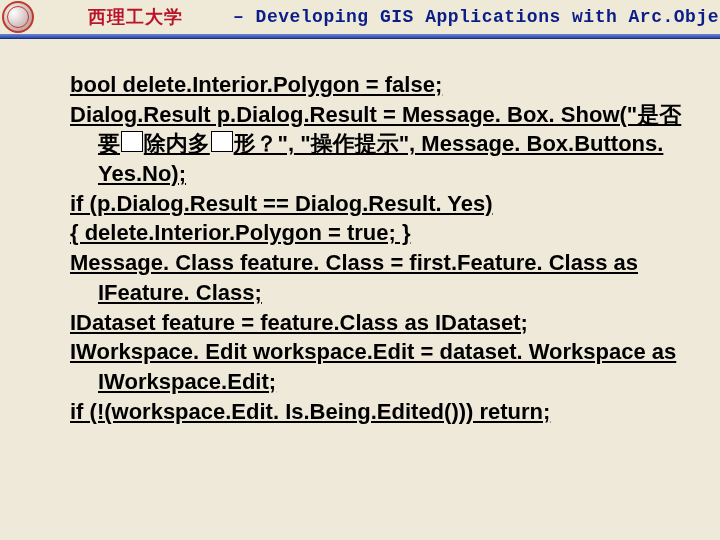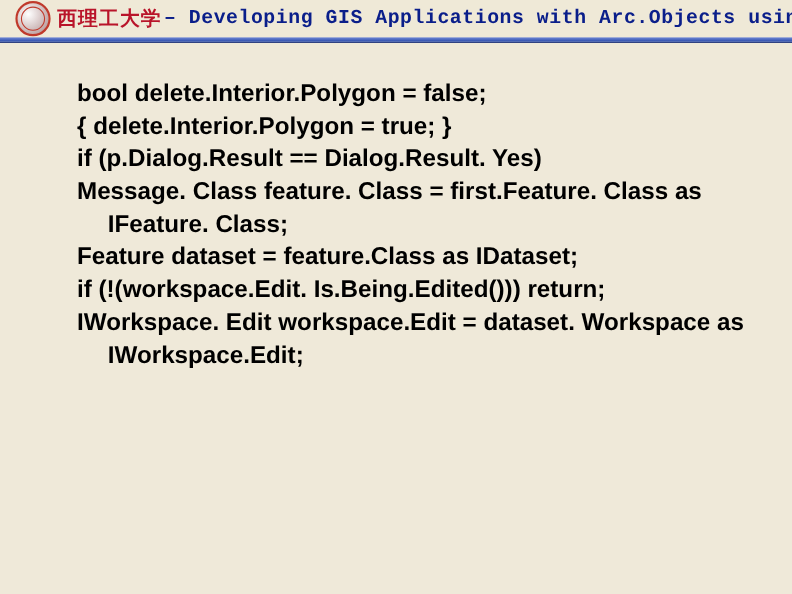--- a/index.html
+++ b/index.html
@@ -19,25 +19,26 @@
   }
   .header {
     position: absolute;
     top: 0;
     left: 0;
     right: 0;
     height: 34px;
     background: #efe9d7;
     display: flex;
     align-items: center;
-    padding: 0 14px;
+    padding: 0 2px;
     font-weight: bold;
     font-size: 18px;
     white-space: nowrap;
     overflow: hidden;
+    gap: 48px;
   }
   .header .logo {
     width: 28px;
     height: 28px;
     border-radius: 50%;
     background: radial-gradient(circle at 35% 35%, #fff, #a88);
     border: 2px solid #c0392b;
     margin-right: 6px;
     flex-shrink: 0;
     position: relative;
@@ -80,20 +81,21 @@
   .code-line {
     font-family: Arial, "Microsoft YaHei", sans-serif;
     font-weight: bold;
     color: #000;
     font-size: 22px;
     line-height: 1.35;
     padding-left: 28px;
     text-indent: -28px;
     margin: 0;
     word-break: break-word;
+    text-decoration: underline;
   }
   .miss {
     display: inline-block;
     width: 0.9em;
     height: 0.9em;
     border: 1.5px solid #000;
     vertical-align: -1px;
     background: #fff;
     margin: 0 1px;
   }
@@ -107,21 +109,22 @@
     <span class="logo"></span>
     <span class="uni">西理工大学</span>
     <span class="title">
       <span> – </span><span>Developing GIS Applications with Arc.Objects using C#. NE</span>
     </span>
   </div>
   <div class="hr-line"></div>
 
   <div class="body">
     <p class="code-line">bool delete.Interior.Polygon = false;</p>
+    <p class="code-line">Dialog.Result p.Dialog.Result = Message. Box. Show("是否要<span class="miss"></span>除内多<span class="miss"></span>形？", "操作提示", Message. Box.Buttons. Yes.No);</p>
+    <p class="code-line">if (p.Dialog.Result == Dialog.Result. Yes)</p>
     <p class="code-line"> {    delete.Interior.Polygon = true;      }</p>
-    <p class="code-line">if (p.Dialog.Result == Dialog.Result. Yes)</p>
     <p class="code-line">Message. Class feature. Class = first.Feature. Class as IFeature. Class;</p>
-    <p class="code-line">Feature dataset = feature.Class as IDataset;</p>
+    <p class="code-line">IDataset feature = feature.Class as IDataset;</p>
+    <p class="code-line">IWorkspace. Edit workspace.Edit = dataset. Workspace as IWorkspace.Edit;</p>
     <p class="code-line">if (!(workspace.Edit. Is.Being.Edited())) return;</p>
-    <p class="code-line">IWorkspace. Edit workspace.Edit = dataset. Workspace as IWorkspace.Edit;</p>
   </div>
 
 </div>
 
 </body></html>

